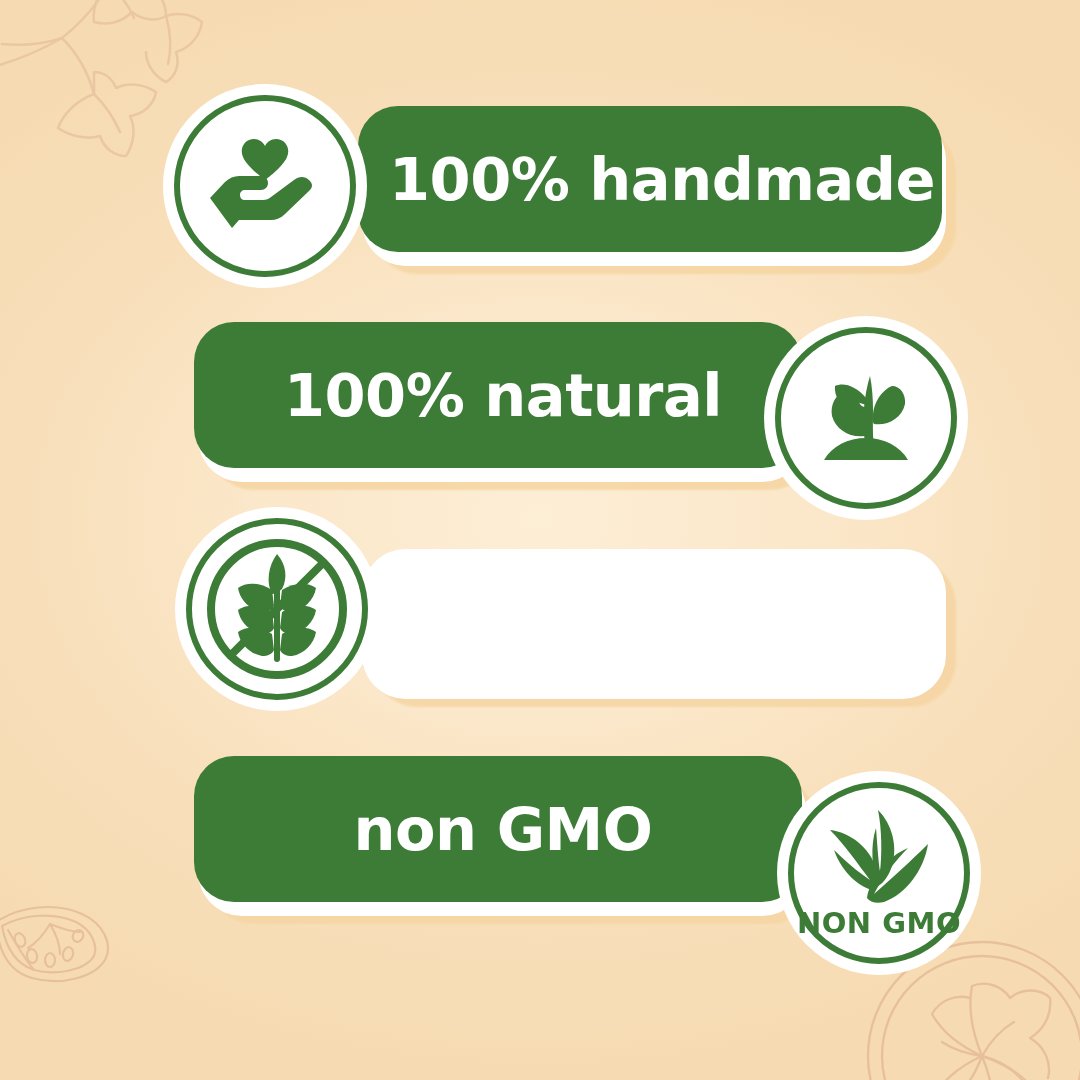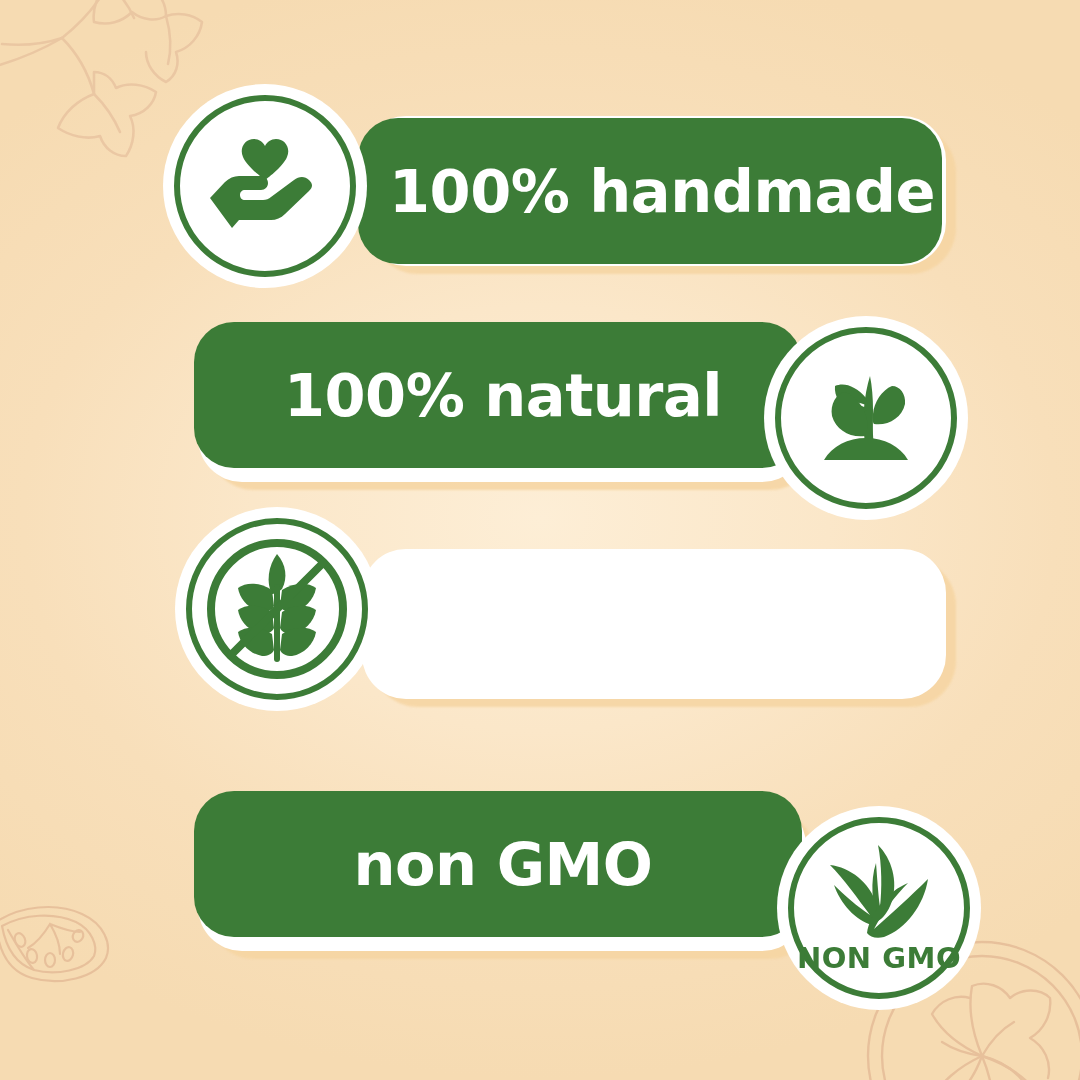--- a/index.html
+++ b/index.html
@@ -32,21 +32,21 @@
 
   
   .row {
     position:absolute;
     left:0; width:1080px;
     height:215px;
   }
   #row-1 { top:82px;  }
   #row-2 { top:298px; }
   #row-3 { top:515px; }
-  #row-4 { top:767px; }
+  #row-4 { top:732px; }
 
   
   .bar-shadow {
     position:absolute;
     height:148px;
     border-radius:46px;
     background:#f6d5a2;
     opacity:.85;
     filter:blur(1px);
   }
@@ -78,21 +78,21 @@
     letter-spacing:-0.5px;
     line-height:1;
     font-family:"DejaVu Sans", sans-serif;
     padding-left:44px;
   }
 
   
   
   #row-1 .bar-shadow, #row-3 .bar-shadow { left:372px; width:584px; top:44px; }
   #row-1 .bar-plate,  #row-3 .bar-plate  { left:362px; width:584px; top:34px; }
-  #row-1 .bar,        #row-3 .bar        { left:358px; width:584px; top:36px; }
+  #row-1 .bar,        #row-3 .bar        { left:358px; width:584px; top:24px; }
   #row-1 .bar-label,  #row-3 .bar-label  { padding-left:24px; }
 
   
   #row-2 .bar-shadow, #row-4 .bar-shadow { left:208px; width:608px; top:44px; }
   #row-2 .bar-plate,  #row-4 .bar-plate  { left:198px; width:608px; top:34px; }
   #row-2 .bar,        #row-4 .bar        { left:194px; width:608px; top:24px; }
   #row-2 .bar-label,  #row-4 .bar-label  { padding-right:34px; }
 
   
   .badge {

